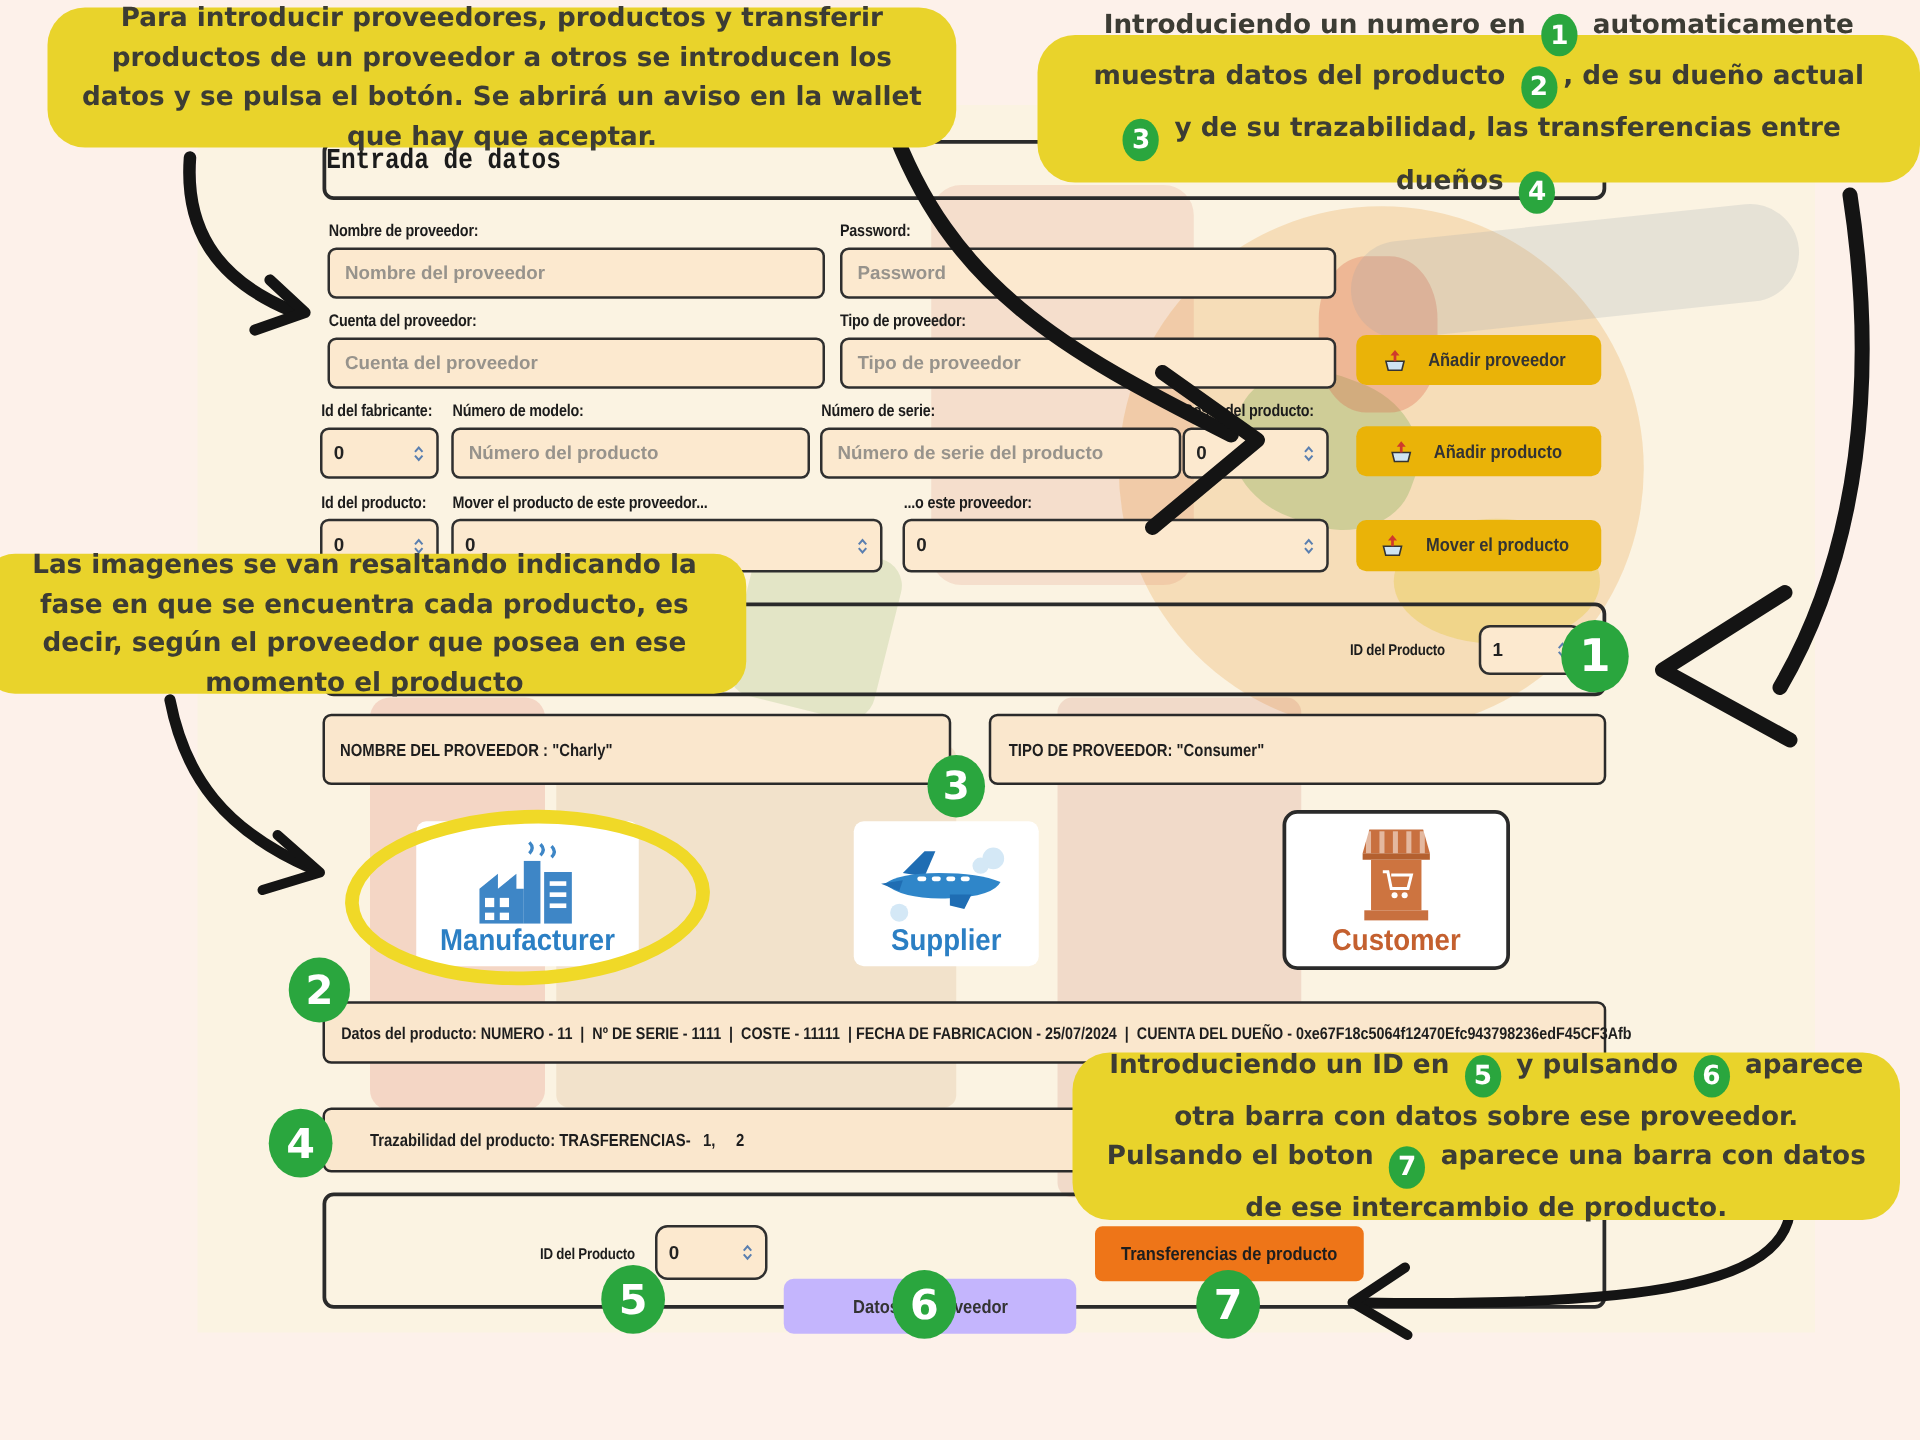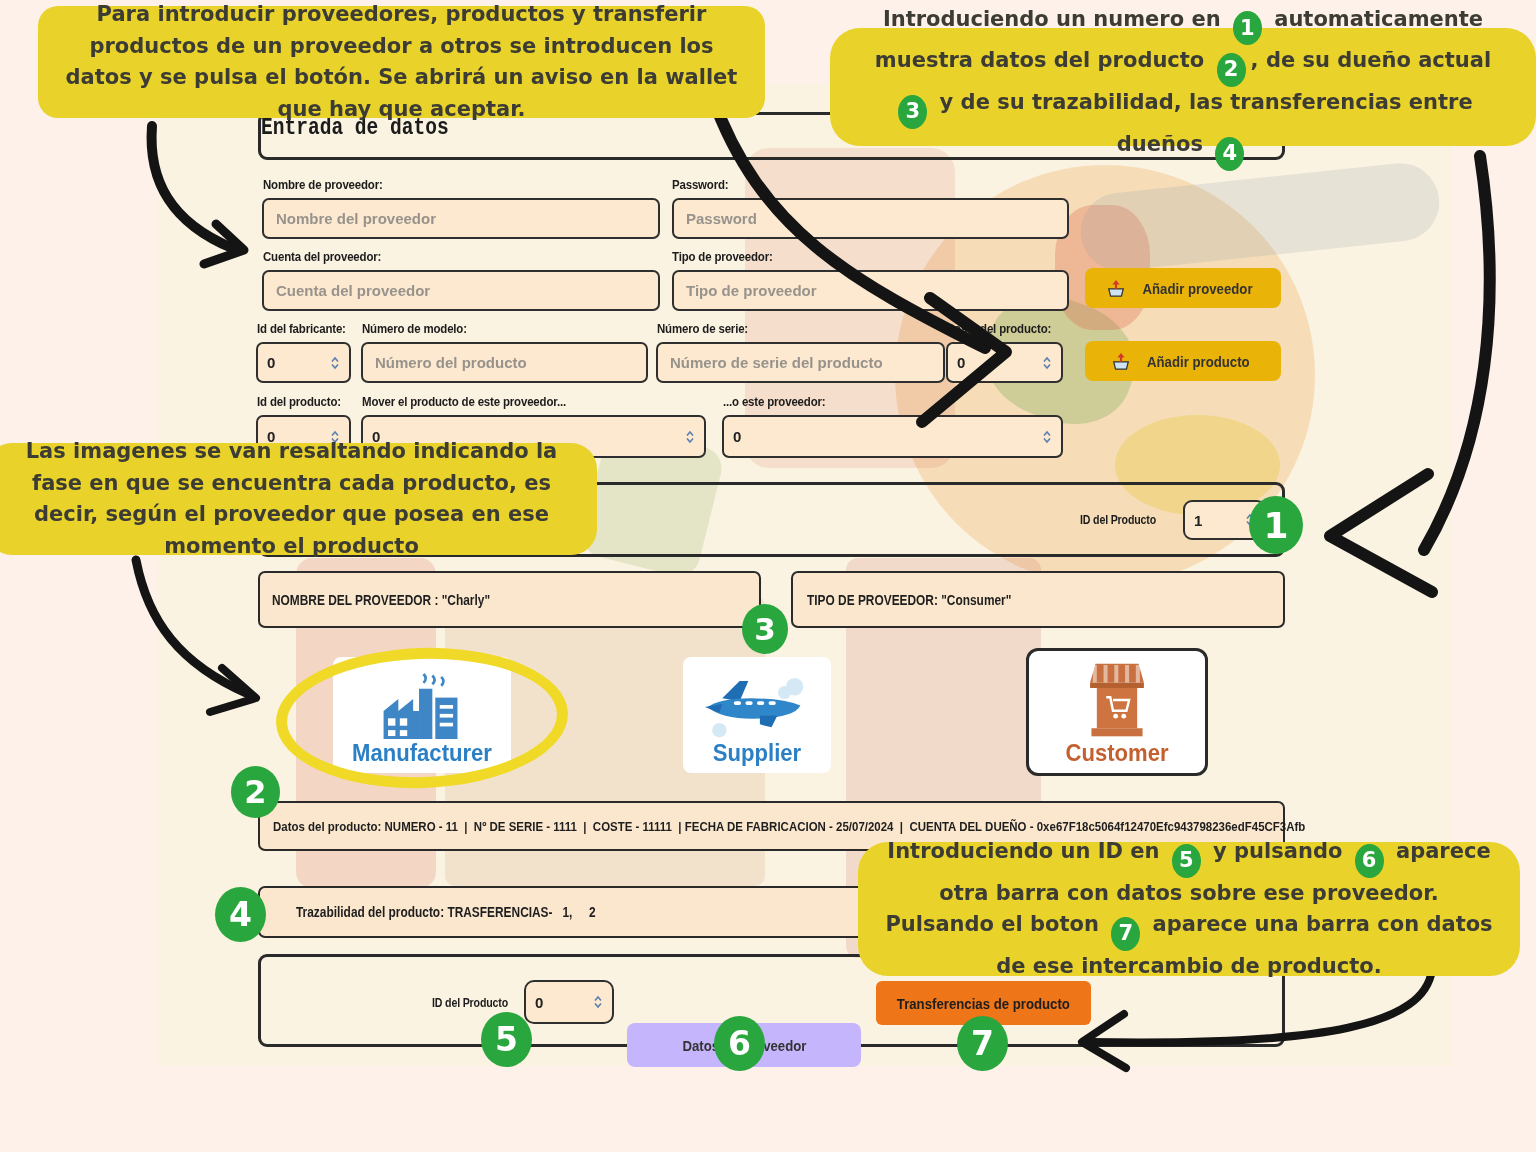--- a/index.html
+++ b/index.html
@@ -160,20 +160,28 @@
   </div>
   <div class="spinner" style="left:722px;top:415px;width:341px;height:43px;">
     <span class="spin-val">0</span>
     <span class="chev">
         <svg width="10" height="14" viewBox="0 0 10 14">
           <path d="M2 5.5 L5 2 L8 5.5 M2 8.5 L5 12 L8 8.5" fill="none" stroke="#5a7fb0" stroke-width="1.6"></path>
         </svg>
       </span>
   </div>
 
+  <button class="orange-btn" style="left:1085px;top:416px;width:196px;height:41px;">
+    <svg width="22" height="19" viewBox="0 0 24 21">
+        <path d="M4 11 h16 l-2 8 H6 Z" fill="#cfe4f2" stroke="#333" stroke-width="1.4"></path>
+        <path d="M12 3 v8" stroke="#cf3a2c" stroke-width="2.4"></path>
+        <path d="M8 6 L12 1 L16 6" fill="#cf3a2c"></path>
+      </svg>
+    <span class="btxt">Mover el producto</span>
+  </button>
 
   <div class="abs boxed" style="left:258px;top:482px;width:1027px;height:75px;"></div>
   <span class="field-label" style="left:1080px;top:513px;font-size:12.5px;">ID del Producto</span>
   <div class="spinner" style="left:1183px;top:500px;width:83px;height:40px;border-radius:9px;">
     <span class="spin-val">1</span>
     <span class="chev">
         <svg width="10" height="14" viewBox="0 0 10 14">
           <path d="M2 5.5 L5 2 L8 5.5 M2 8.5 L5 12 L8 8.5" fill="none" stroke="#5a7fb0" stroke-width="1.6"></path>
         </svg>
       </span>
@@ -282,21 +290,21 @@
   </svg>
 
   <div class="badge" style="left:1249px;top:496px;width:54px;height:58px;font-size:36px;">1</div>
   <div class="badge" style="left:231px;top:766px;width:49px;height:52px;font-size:32px;">2</div>
   <div class="badge" style="left:742px;top:604px;width:46px;height:50px;font-size:31px;">3</div>
   <div class="badge" style="left:215px;top:887px;width:51px;height:55px;font-size:33px;">4</div>
   <div class="badge" style="left:481px;top:1012px;width:51px;height:55px;font-size:33px;">5</div>
   <div class="badge" style="left:714px;top:1016px;width:51px;height:55px;font-size:33px;">6</div>
   <div class="badge" style="left:957px;top:1016px;width:51px;height:55px;font-size:33px;">7</div>
 
-  <div class="callout" style="left:38px;top:6px;width:727px;height:112px;font-size:21px;border-radius:20px;">
+  <div class="callout" style="left:38px;top:6px;width:727px;height:112px;font-size:21px;">
     <span>Para introducir proveedores, productos y transferir productos de un proveedor a otros se introducen los datos y se pulsa el botón. Se abrirá un aviso en la wallet que hay que aceptar.</span>
   </div>
   <div class="callout" style="left:830px;top:28px;width:706px;height:118px;font-size:21px;">
     <span>Introduciendo un numero en <span class="inline-badge">1</span> automaticamente muestra datos del producto <span class="inline-badge">2</span>, de su dueño actual <span class="inline-badge">3</span> y de su trazabilidad, las transferencias entre dueños <span class="inline-badge">4</span></span>
   </div>
   <div class="callout" style="left:-14px;top:443px;width:611px;height:112px;font-size:21px;border-radius:26px;">
     <span>Las imagenes se van resaltando indicando la fase en que se encuentra cada producto, es decir, según el proveedor que posea en ese momento el producto</span>
   </div>
   <div class="callout" style="left:858px;top:842px;width:662px;height:134px;font-size:21px;">
     <span>Introduciendo un ID en <span class="inline-badge">5</span> y pulsando <span class="inline-badge">6</span> aparece otra barra con datos sobre ese proveedor.  Pulsando el boton <span class="inline-badge">7</span> aparece una barra con datos de ese intercambio de producto.</span>

